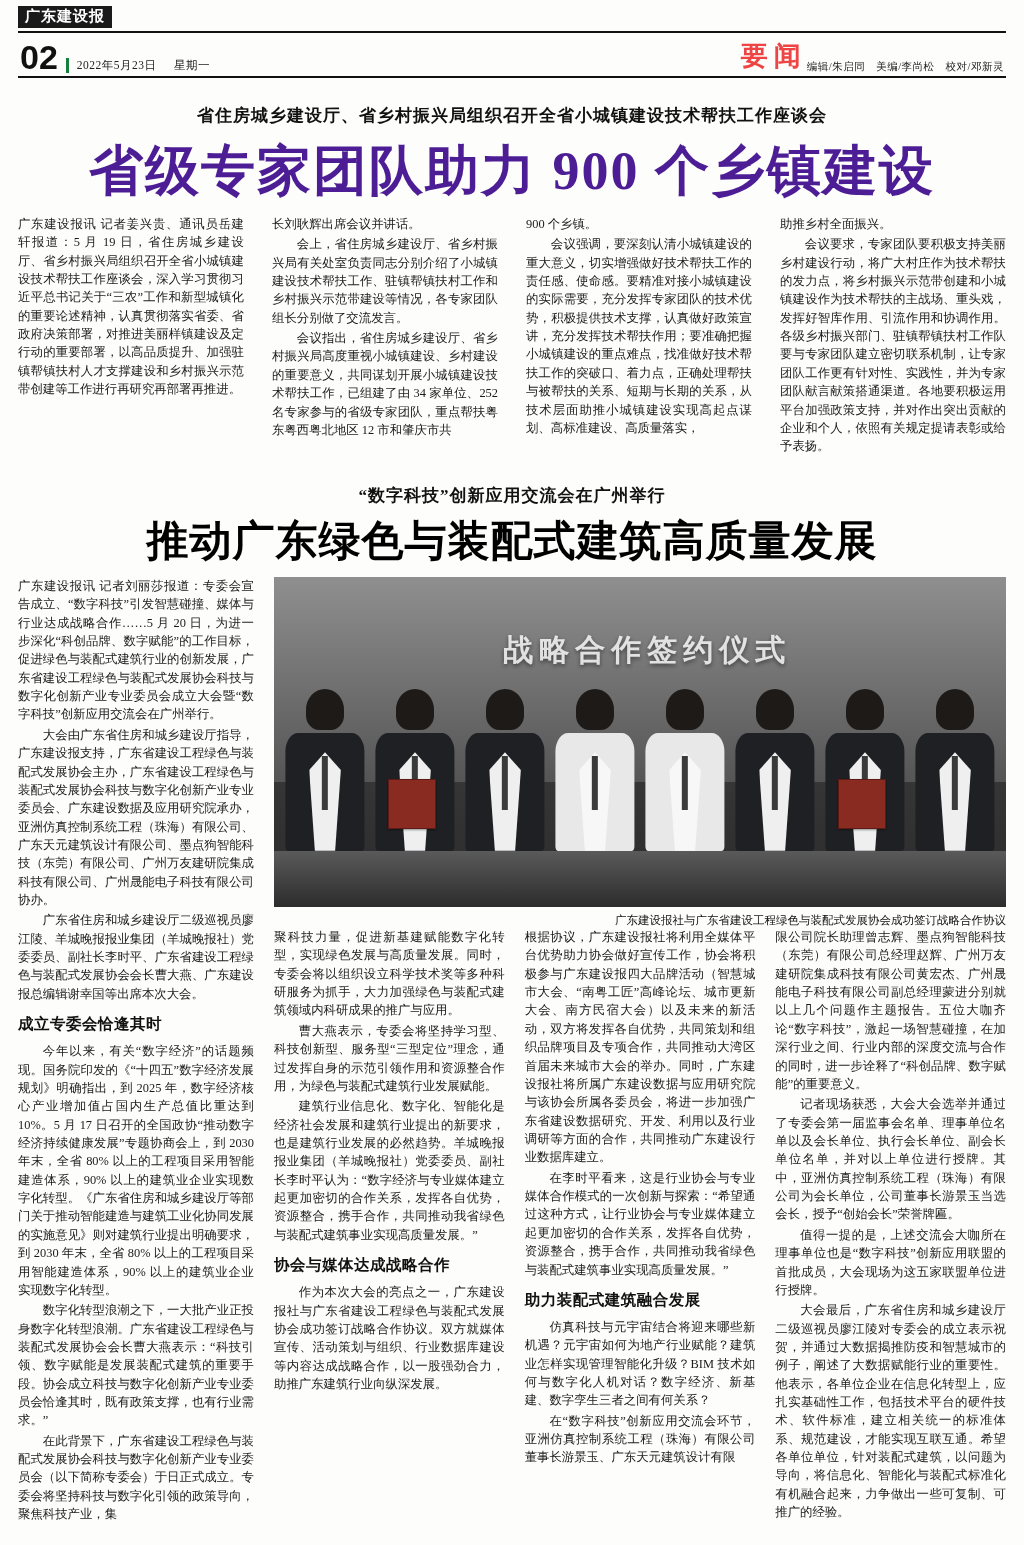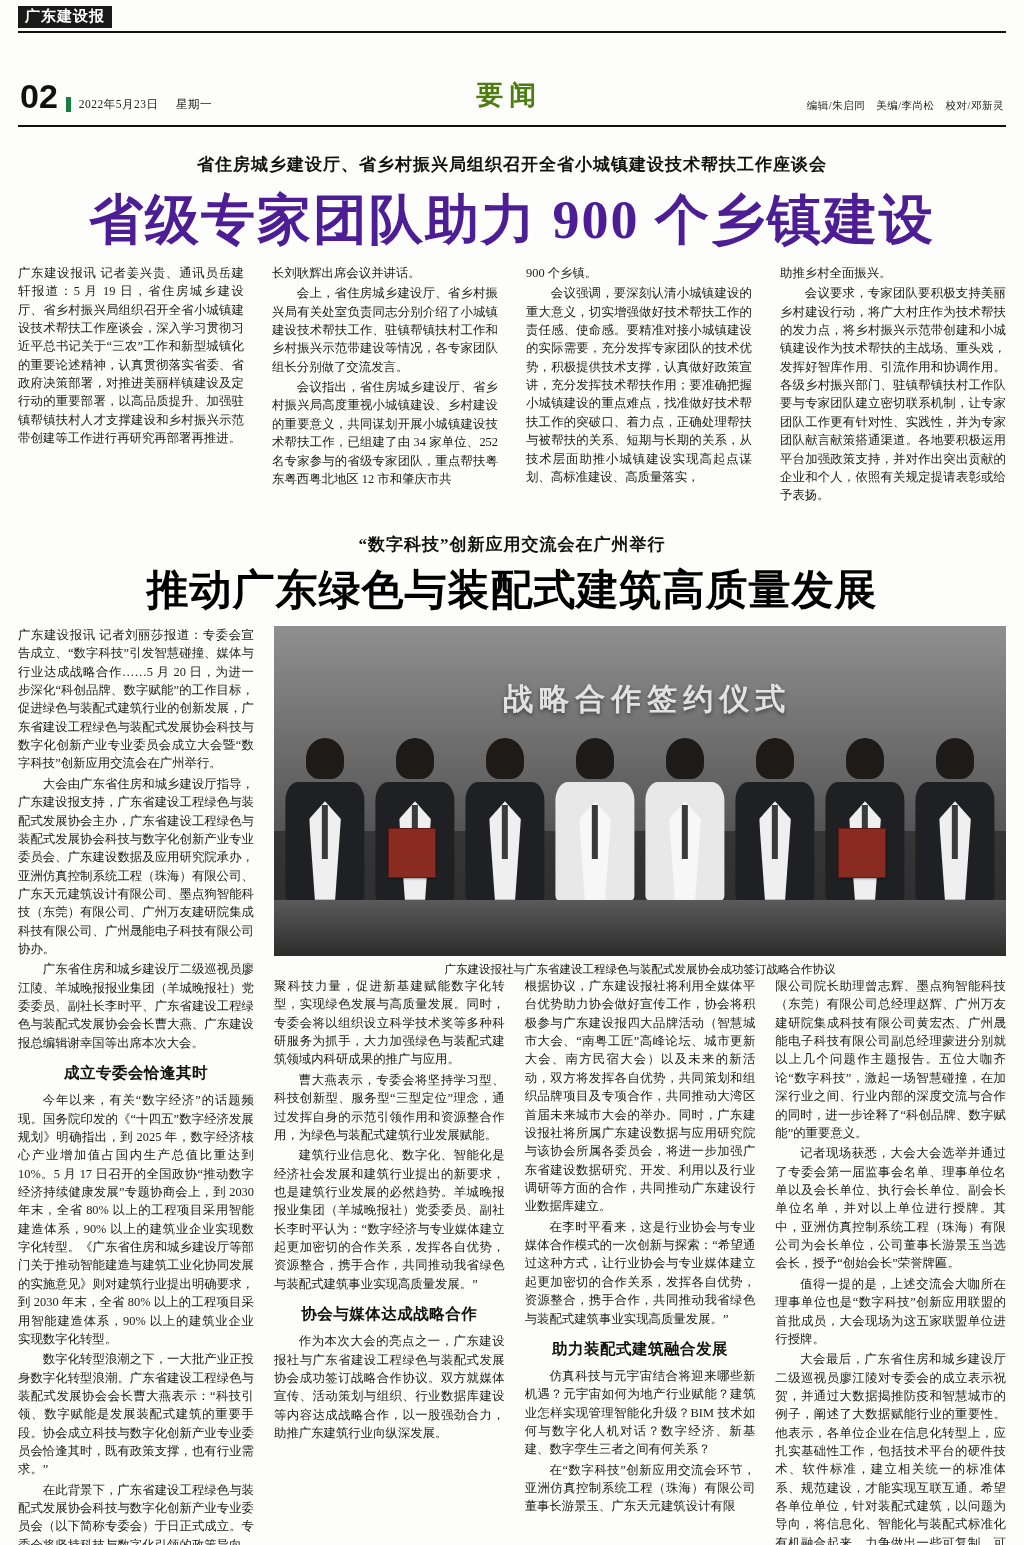--- a/index.html
+++ b/index.html
@@ -39,52 +39,51 @@
     line-height: 1.1;
   }
   .head-rule {
     border-top: 2px solid #111;
     margin-top: 3px;
   }
   .head-row {
     display: flex;
     align-items: flex-end;
     justify-content: space-between;
-    padding: 5px 2px 12px 2px;
+    padding: 5px 2px 2px 2px;
     border-bottom: 2.5px solid #111;
   }
   .head-left {
     display: flex;
     align-items: baseline;
     gap: 8px;
   }
   .page-num {
     font-family: "Liberation Sans", sans-serif;
     font-size: 34px;
     font-weight: bold;
     line-height: 0.95;
     color: #111;
   }
   .date-block {
     font-size: 11.5px;
     color: #222;
-    border-left: 5px solid #15803d;
+    border-left: 3px solid #15803d;
     padding-left: 8px;
     letter-spacing: 0.5px;
     white-space: nowrap;
   }
   .date-block .weekday { margin-left: 14px; }
   .section-title {
     font-size: 27px;
     font-weight: bold;
     letter-spacing: 6px;
-    color: #4d7c0f;
-    text-align: center;
+    color: #ef4444;
+    text-align: right;
     flex: 1;
-    margin-top: 39px;
   }
   .head-right {
     font-size: 10.5px;
     color: #222;
     text-align: right;
     letter-spacing: 0.5px;
     white-space: nowrap;
   }
 
   
@@ -131,21 +130,20 @@
     text-justify: inter-ideograph;
     text-indent: 2em;
     color: #1a1a1a;
   }
   .col p.lead {
     text-indent: 0;
   }
   .col p.noindent { text-indent: 0; }
 
   .subhead {
-    text-align: center;
     font-size: 15.5px;
     font-weight: bold;
     margin: 11px 0 7px 0;
     letter-spacing: 0.5px;
     color: #111;
   }
 
   
   .article2 {
     margin-top: 16px;
@@ -259,21 +257,21 @@
     left: 16%;
     width: 58%;
     height: 30%;
     background: #8a2b22;
     border: 1px solid #5e1a14;
     box-shadow: 0 1px 2px rgba(0,0,0,0.4);
   }
   .photo-caption {
     font-size: 11.5px;
     color: #111;
-    text-align: center;
+    text-align: right;
     margin-top: 5px;
     line-height: 1.4;
   }
   .a2-right-cols {
     display: grid;
     grid-template-columns: repeat(3, 1fr);
     column-gap: 20px;
   }
 </style>
 </head>

